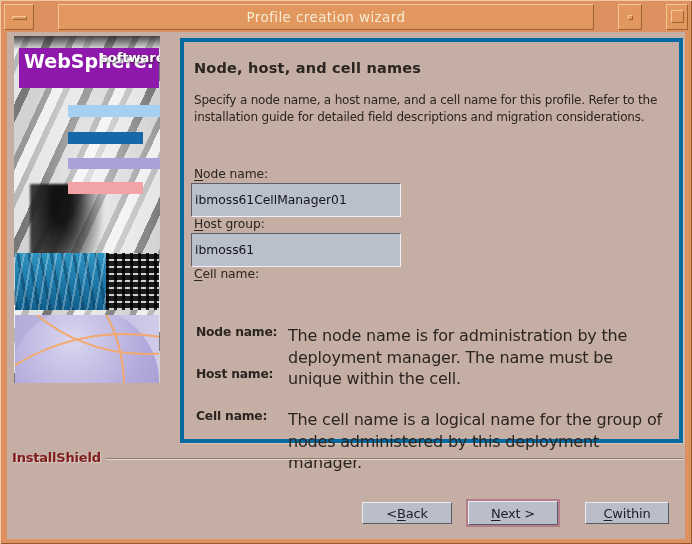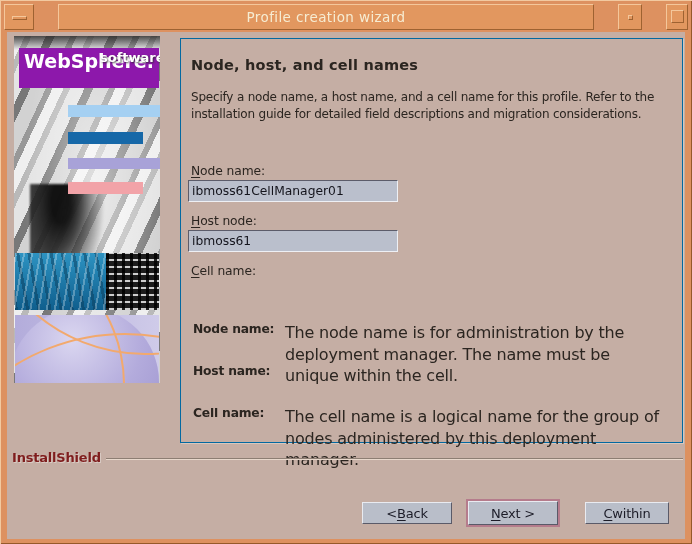--- a/index.html
+++ b/index.html
@@ -79,30 +79,30 @@
   .globe .sphere { position:absolute; left:-6px; top:-8px; width:150px; height:150px;
     border-radius:50%;
     background:radial-gradient(circle at 42% 22%, #dad6f0 0%, #b3abdc 48%, #968dca 100%); }
   .globe .arc { position:absolute; border:2px solid #f2a96d; border-radius:50%; background:transparent; }
   .globe .arc1 { width:300px; height:300px; left:-190px; top:-80px; }
   .globe .arc2 { width:340px; height:340px; left:-40px; top:-300px; }
   .globe .arc3 { width:420px; height:420px; left:-100px; top:18px; }
 
   
   .panel { position:absolute; left:180px; top:38px; width:503px; height:405px;
-    border:1px solid #0369a1; box-shadow:1px 1px 0 #d9c7bc; }
+    border:4px solid #0369a1; box-shadow:1px 1px 0 #d9c7bc; }
   .panel, .client { color:#2b2520; }
   .heading { position:absolute; left:10px; top:18px; font-size:14.5px; font-weight:bold;
     letter-spacing:.2px; }
   .desc { position:absolute; left:10px; top:50px; width:488px; font-size:12px;
     letter-spacing:-.2px; line-height:1.45; }
 
   .fld-label { position:absolute; left:10px; font-size:12.3px; letter-spacing:-.1px; }
   .mn { text-decoration:underline; text-underline-offset:2px; }
-  .fld-input { position:absolute; left:7px; width:210px; height:22px;
+  .fld-input { position:absolute; left:7px; width:210px; height:34px;
     background:#babfcc; color:#14141c; font-size:12.3px; padding:0 3px;
     border:1px solid; border-color:#5c5c6a #eef0f5 #eef0f5 #5c5c6a; outline:none; }
   .lbl-node { top:125px; } .inp-node { top:141px; }
   .lbl-host { top:175px; } .inp-host { top:191px; }
   .lbl-cell { top:225px; } .inp-cell { top:241px; }
 
   .def-row { position:absolute; left:12px; width:480px; display:flex; }
   .def-row .term { width:92px; font-size:12.3px; font-weight:bold; letter-spacing:-.2px; flex:none; }
   .def-row .text { width:376px; font-size:16px; letter-spacing:-.2px; line-height:1.35; }
   .def1 { top:283px; } .def2 { top:325px; } .def3 { top:367px; }
@@ -162,21 +162,21 @@
       </div>
     </div>
 
     <div class="panel" style="left:173px; top:6px;">
       <div class="heading">Node, host, and cell names</div>
       <div class="desc">Specify a node name, a host name, and a cell name for this profile. Refer to the installation guide for detailed field descriptions and migration considerations.</div>
 
       <div class="fld-label lbl-node"><span class="mn">N</span><span>ode name:</span></div>
       <input class="fld-input inp-node" type="text" value="ibmoss61CellManager01" style="">
 
-      <div class="fld-label lbl-host"><span class="mn">H</span><span>ost node:</span></div>
+      <div class="fld-label lbl-host"><span class="mn">H</span><span>ost group:</span></div>
       <input class="fld-input inp-host" type="text" value="ibmoss61" style="">
 
       <div class="fld-label lbl-cell"><span class="mn">C</span><span>ell name:</span></div>
 
       <div class="def-row def1">
         <div class="term">Node name:</div>
         <div class="text">The node name is for administration by the deployment manager. The name must be unique within the cell.</div>
       </div>
       <div class="def-row def2">
         <div class="term">Host name:</div>

